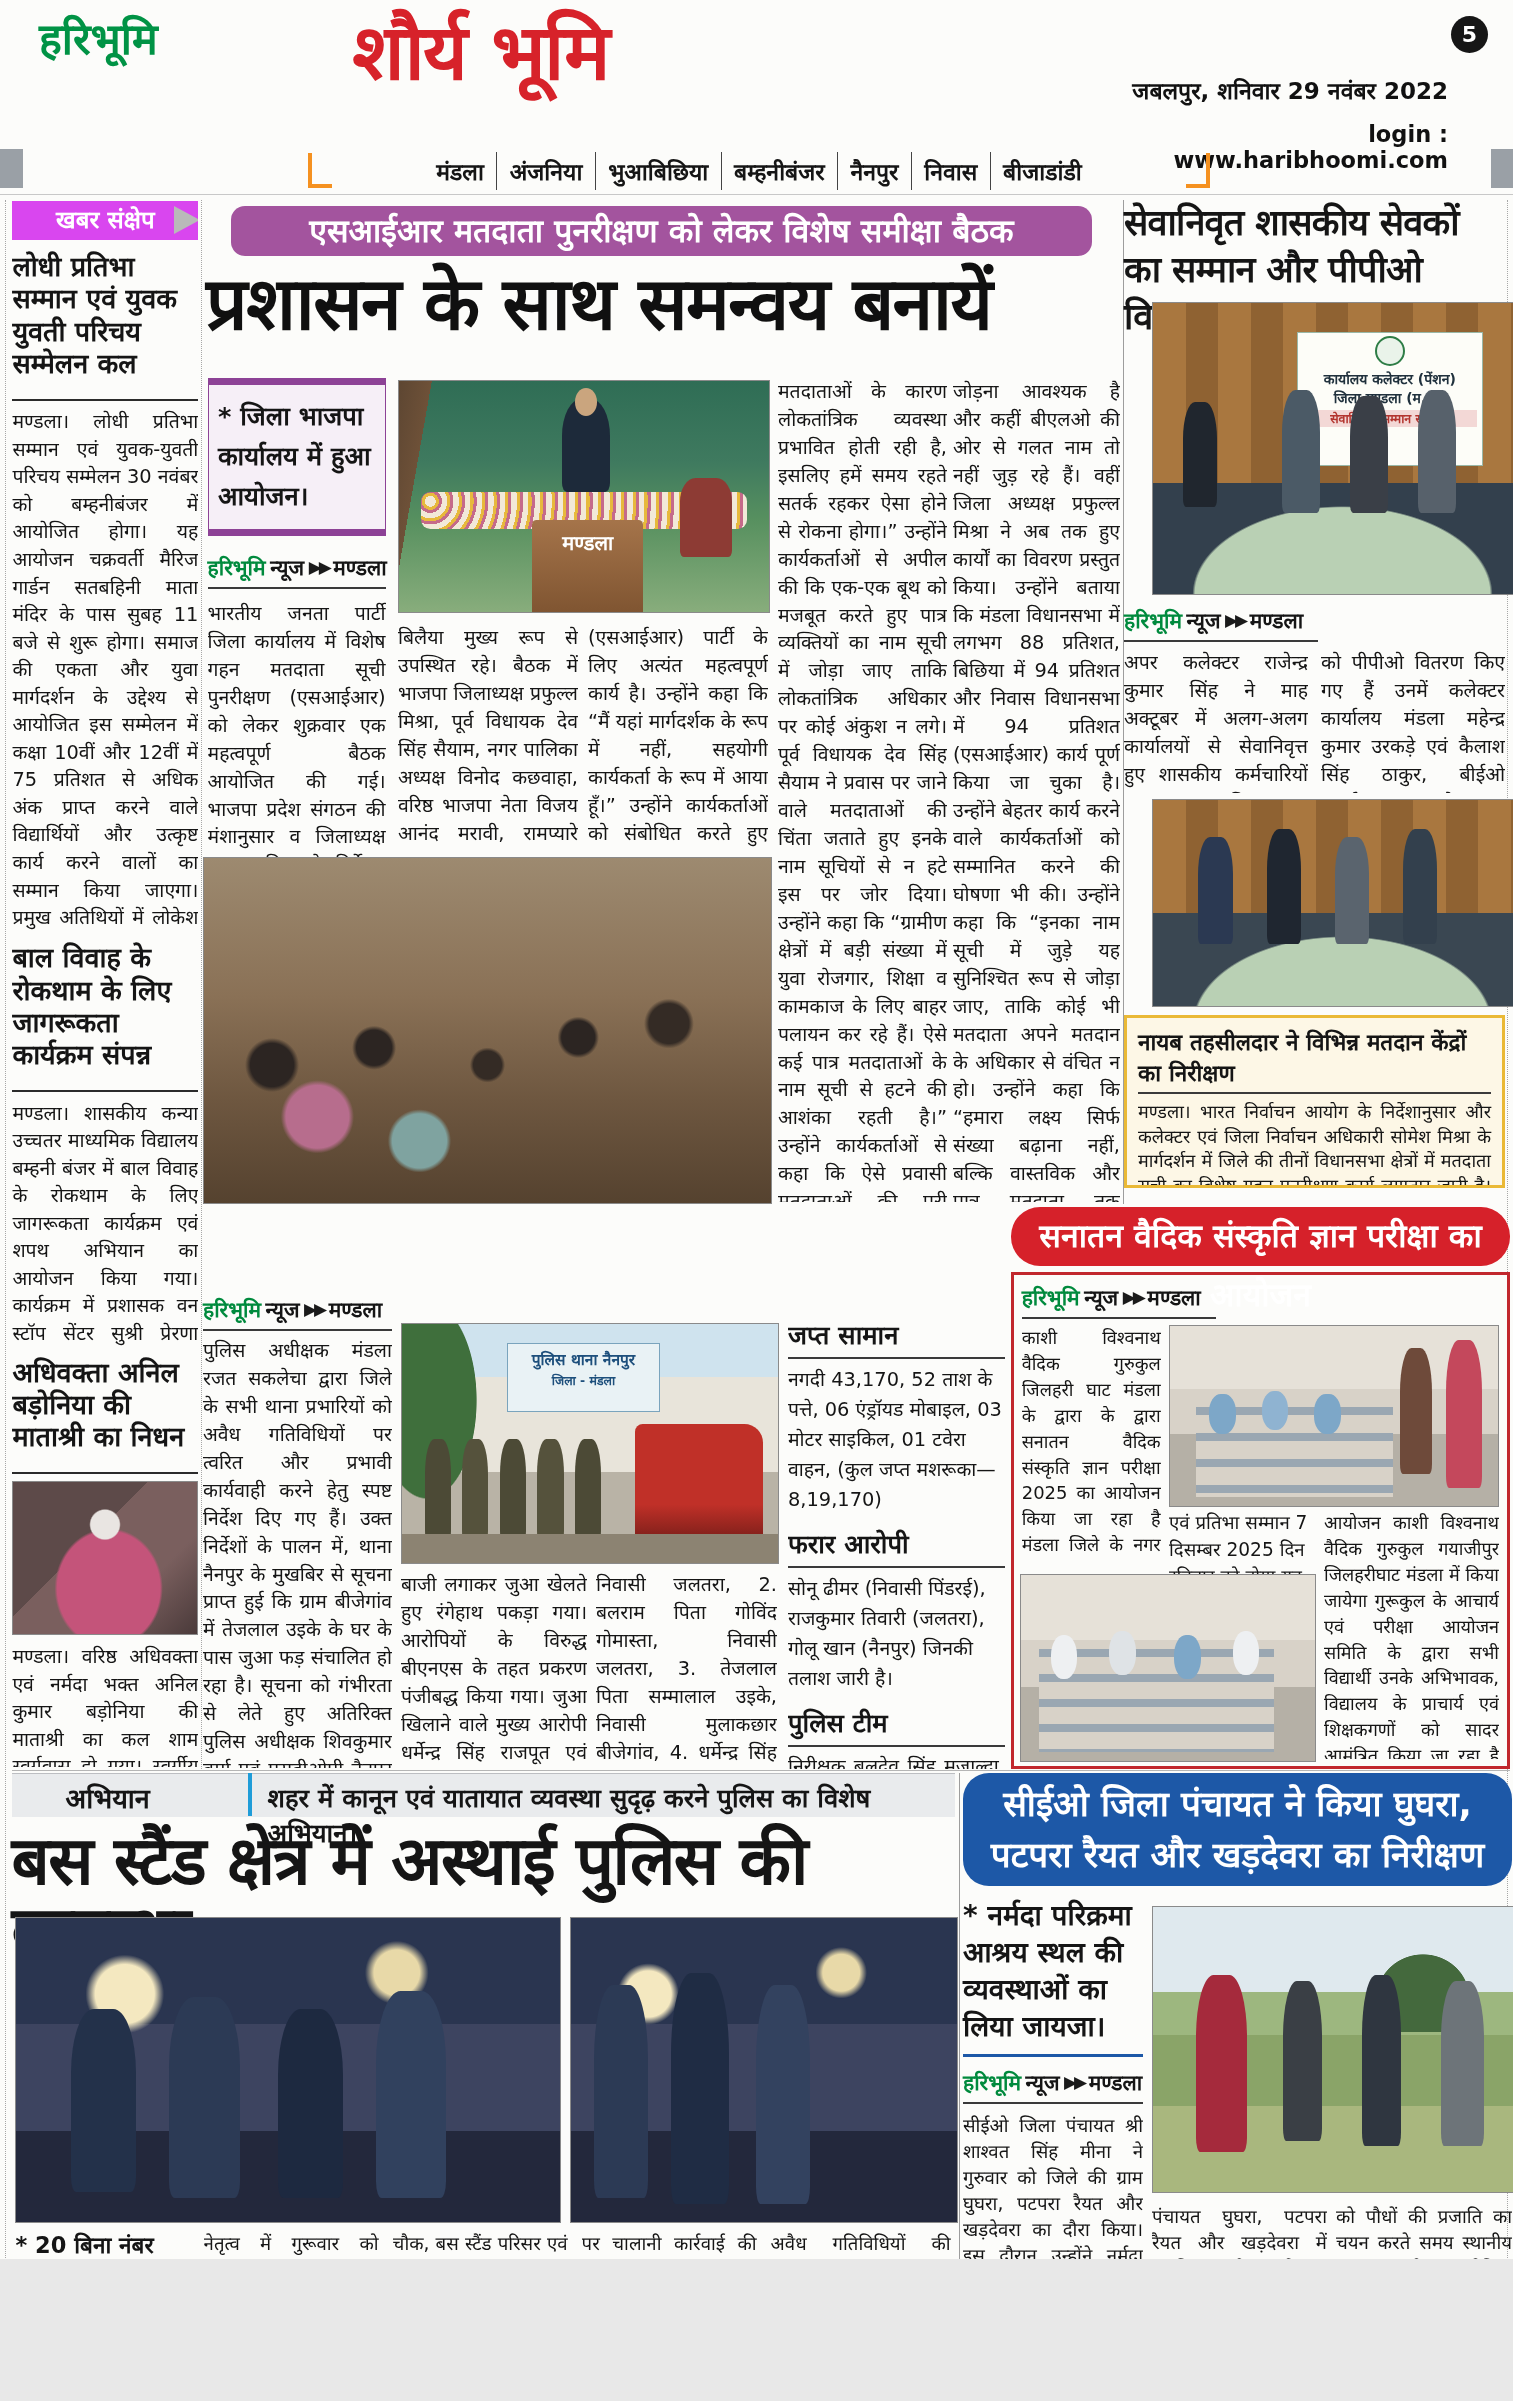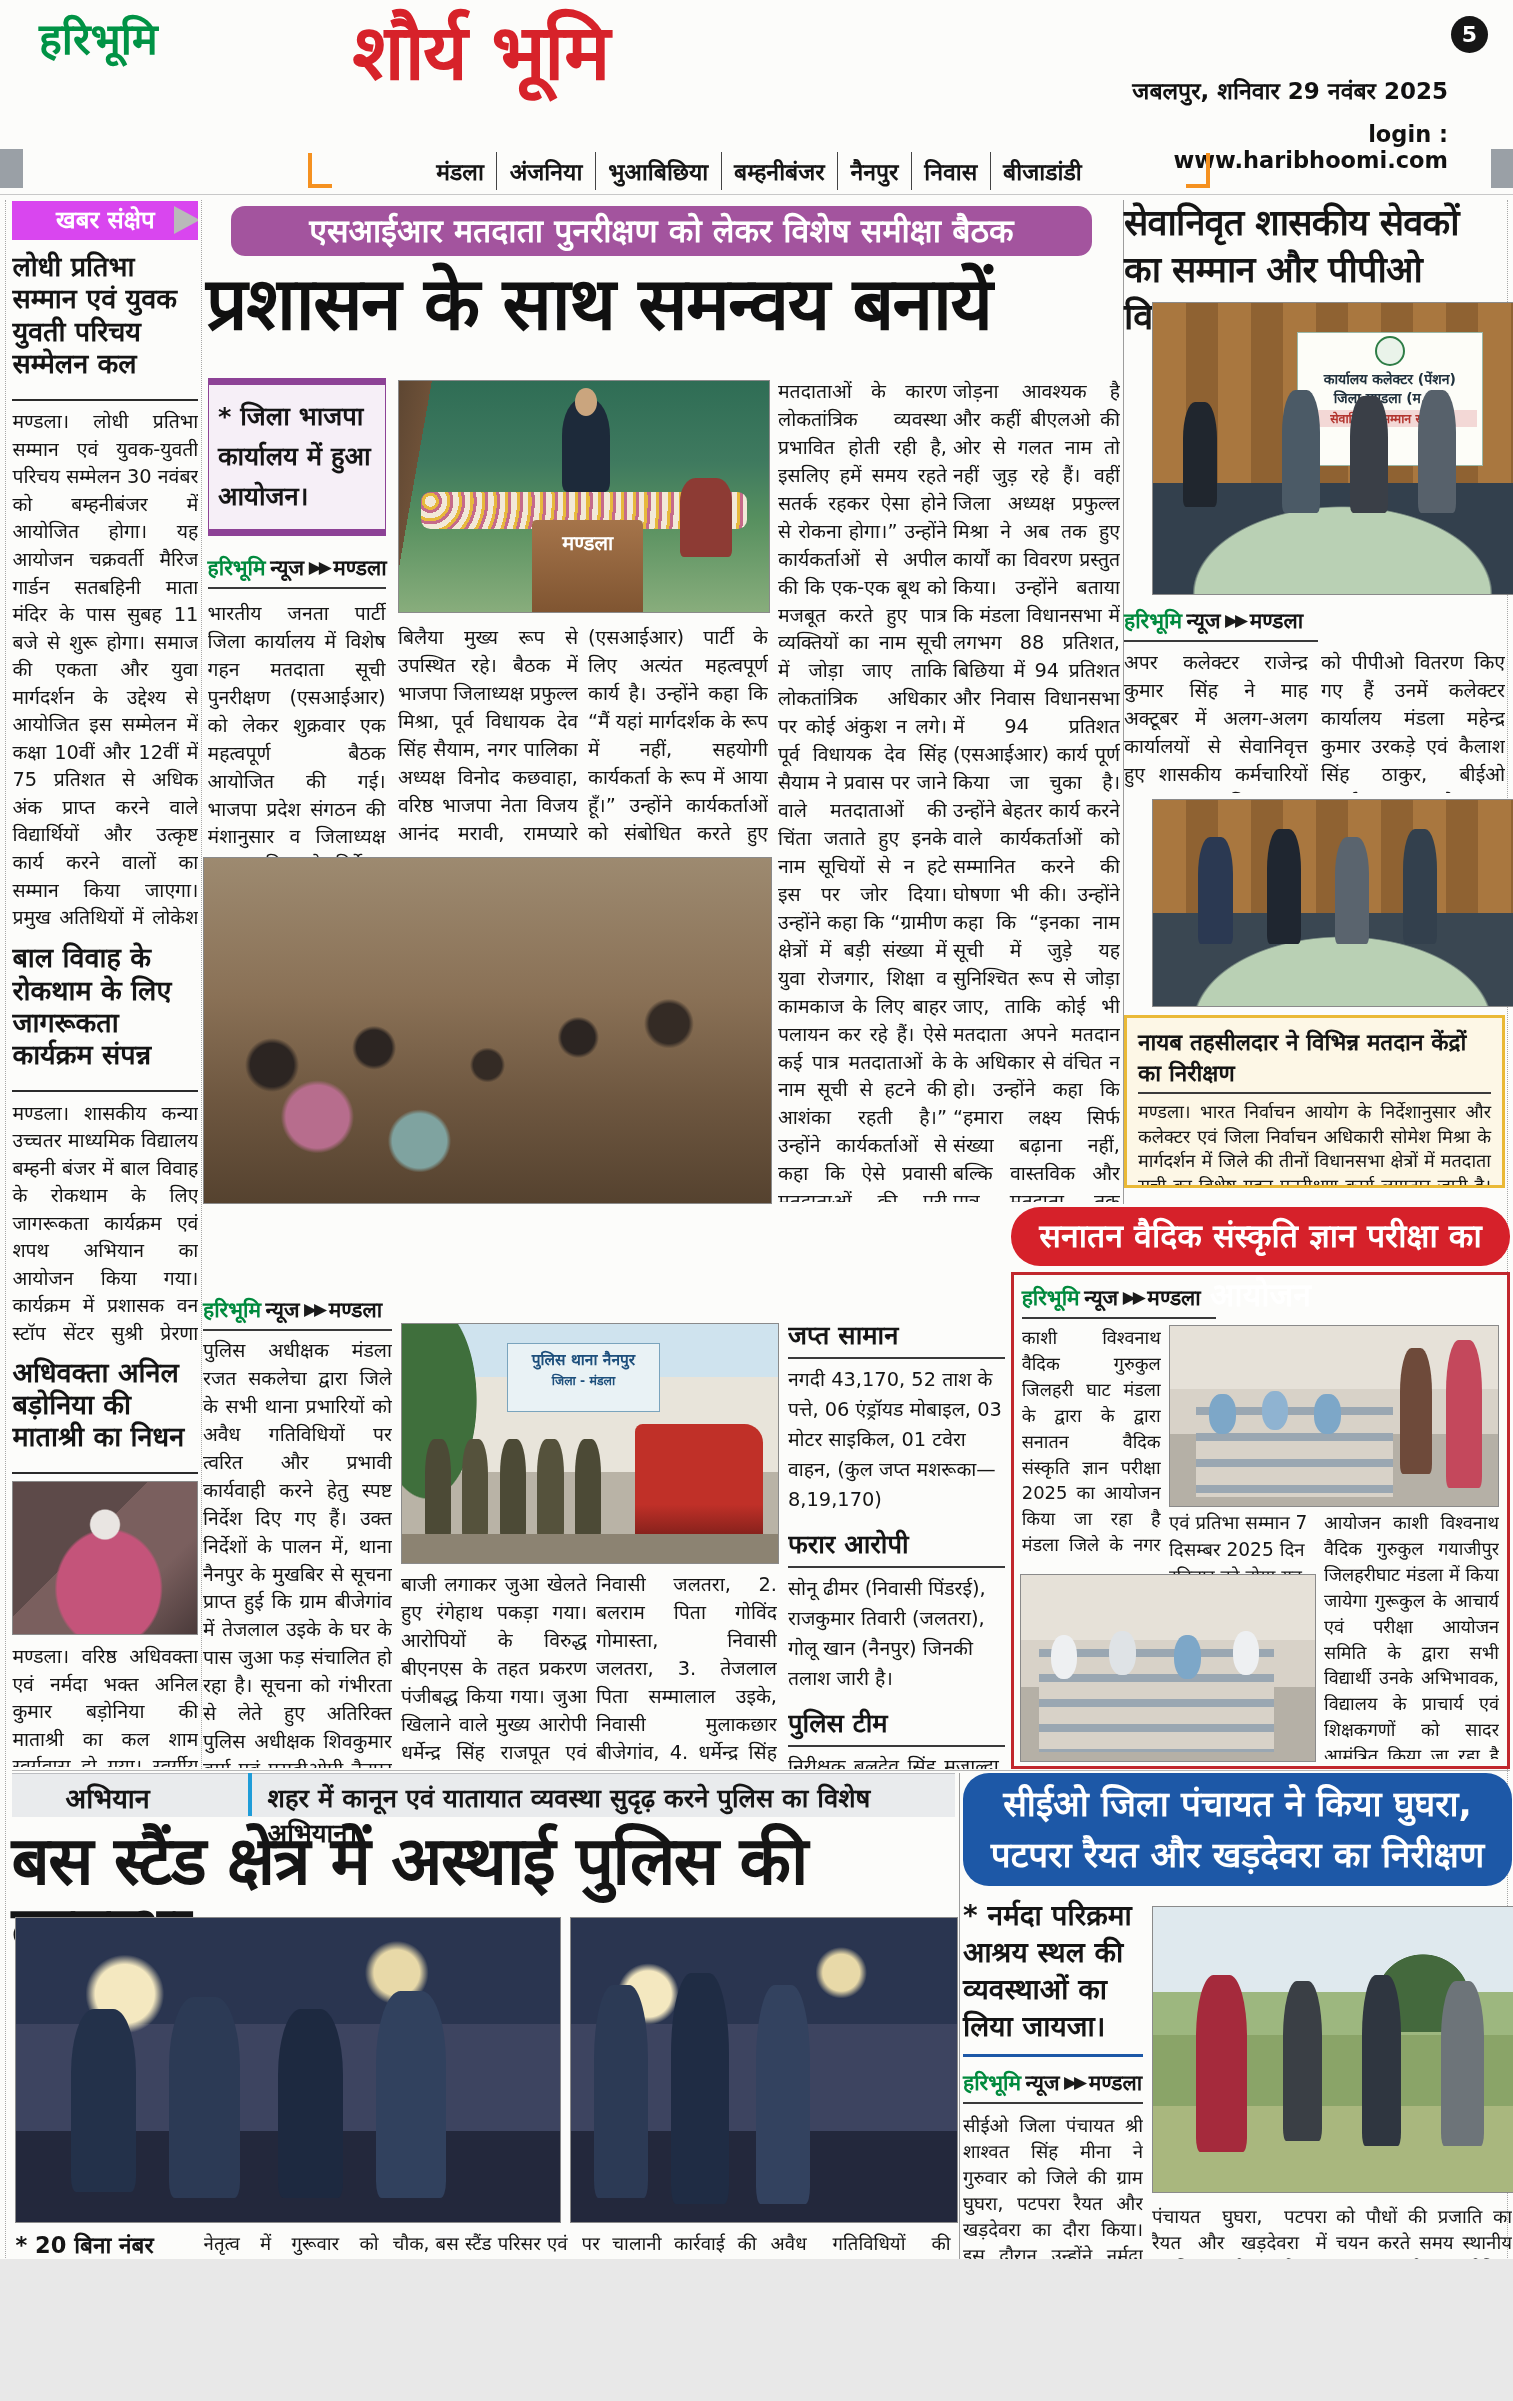--- a/index.html
+++ b/index.html
@@ -93,21 +93,21 @@
   .dotgrp{display:flex;gap:17px;}
 </style>
 </head>
 <body>
 
 <div class="page">
 
   <div class="abs logo">हरिभूमि</div>
   <div class="abs masthead">शौर्य भूमि</div>
   <div class="abs pagenum">5</div>
-  <div class="abs dateline">जबलपुर, शनिवार 29 नवंबर 2025</div>
+  <div class="abs dateline">जबलपुर, शनिवार 29 नवंबर 2022</div>
   <div class="abs login">login : www.haribhoomi.com</div>
   <ul class="abs cities">
     <li>मंडला</li>
     <li>अंजनिया</li>
     <li>भुआबिछिया</li>
     <li>बम्हनीबंजर</li>
     <li>नैनपुर</li>
     <li>निवास</li>
     <li>बीजाडांडी</li>
   </ul>

